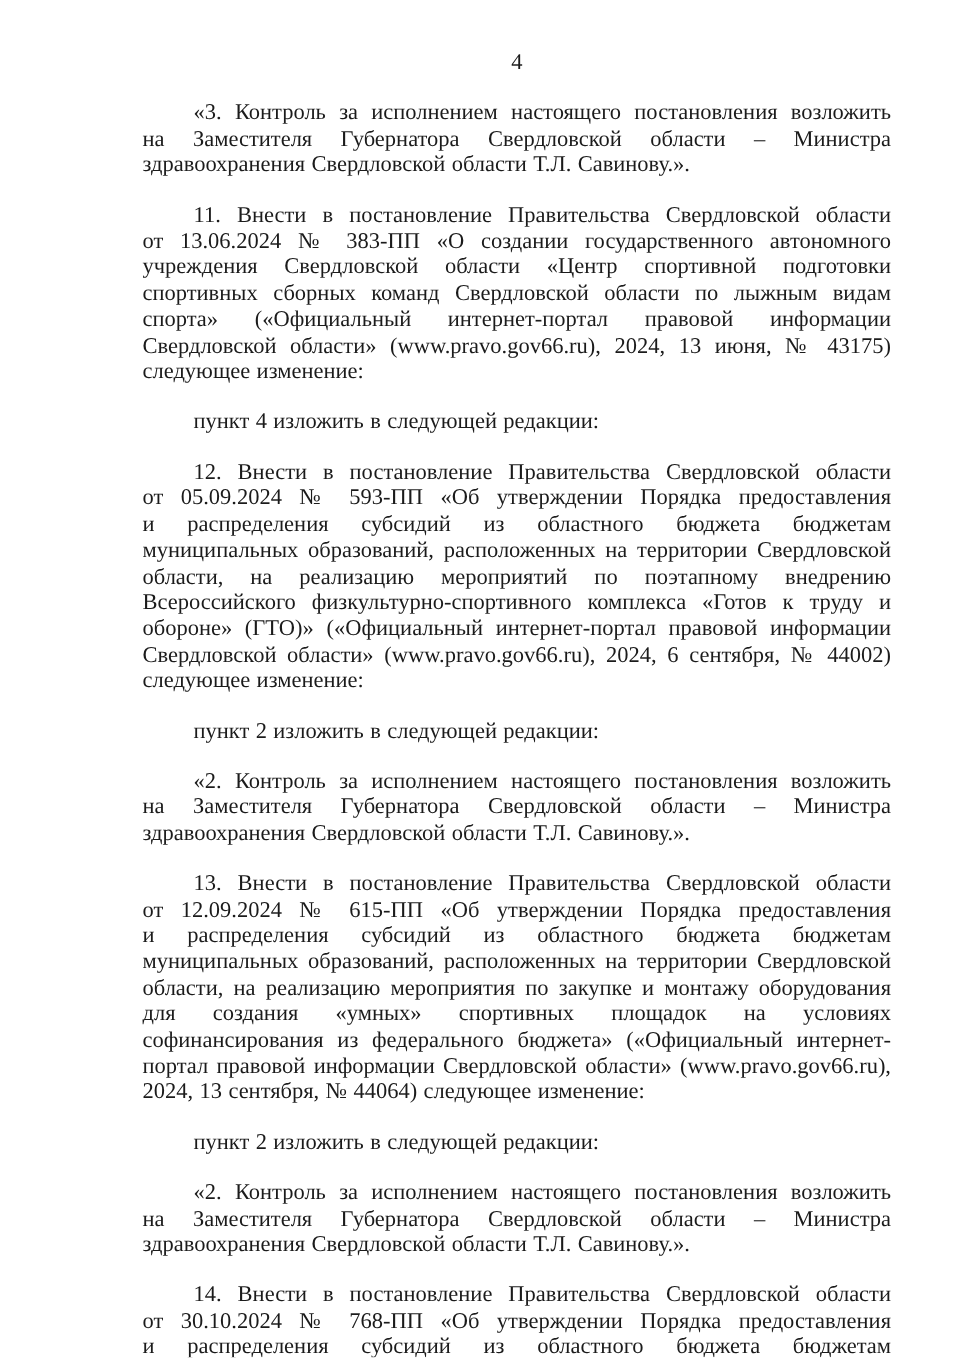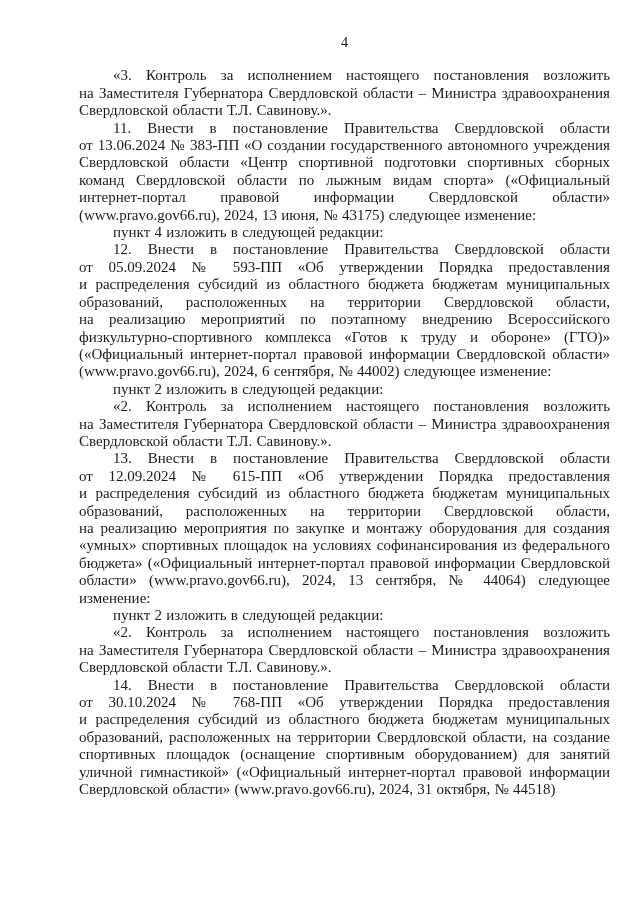--- a/index.html
+++ b/index.html
@@ -18,21 +18,21 @@
     font-size: 15px;
     line-height: 17.4px;
     color: #1b1b1b;
     overflow: hidden;
   }
   .page-number {
     text-align: center;
     margin: 0 0 16px 0;
   }
   .para {
-    margin: 0;
+    margin: 16px;
     text-align: justify;
     text-indent: 34px;
     word-spacing: 0.5px;
   }
 </style>
 </head>
 <body>
 
 <div class="page">
   <div class="page-number">4</div>

